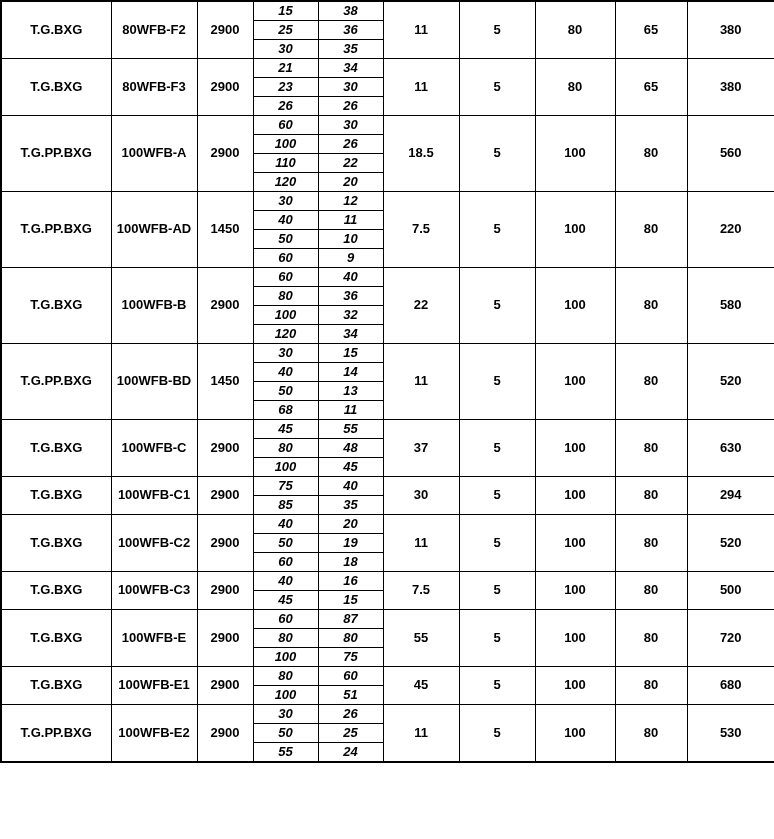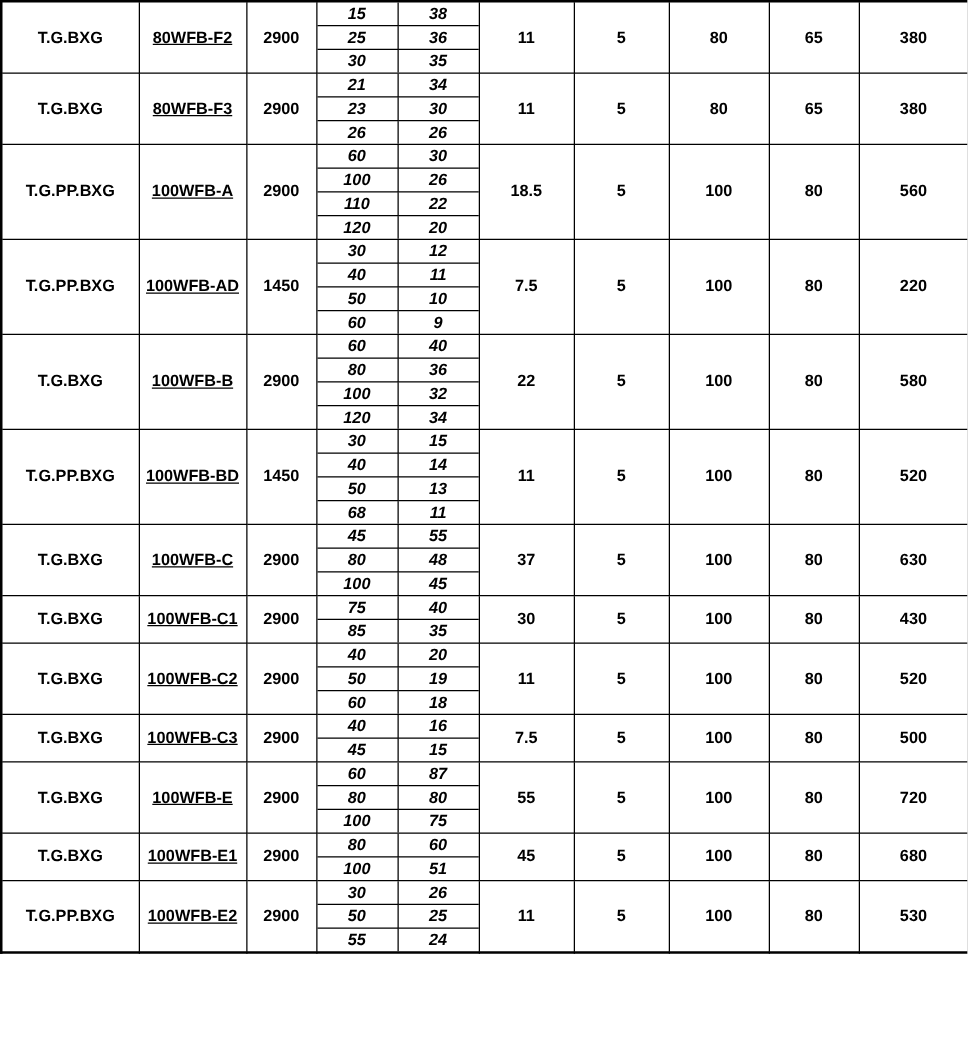--- a/index.html
+++ b/index.html
@@ -58,21 +58,21 @@
     text-align: center;
     height: 18px;
     line-height: 18px;
     padding: 0;
   }
   table.pairs tr:first-child td { border-top: 0; }
   table.pairs tr:last-child td { border-bottom: 0; }
   table.pairs td:first-child { border-left: 0; }
   table.pairs td:last-child { border-right: 0; }
   td.pairs-cell { padding: 0; border-left: 1px solid #000; border-right: 1px solid #000; }
-  .wrapname { line-height: 1.2; text-decoration: underline; }
+  .wrapname { line-height: 1.2; }
 </style>
 </head>
 <body>
 
 <div id="sheet">
   <table class="spec">
     <colgroup>
       <col class="c-model">
         <col class="c-type">
         <col class="c-speed">
@@ -311,21 +311,21 @@
                   <td>85</td>
                   <td>35</td>
                 </tr>
               </tbody>
             </table>
           </td>
           <td>30</td>
           <td>5</td>
           <td>100</td>
           <td>80</td>
-          <td>430</td>
+          <td>294</td>
         </tr>
         <tr>
           <td>T.G.BXG</td>
           <td class="wrapname">100WFB-C2</td>
           <td>2900</td>
           <td class="pairs-cell">
             <table class="pairs">
               <tbody>
                 <tr>
                   <td>40</td>

